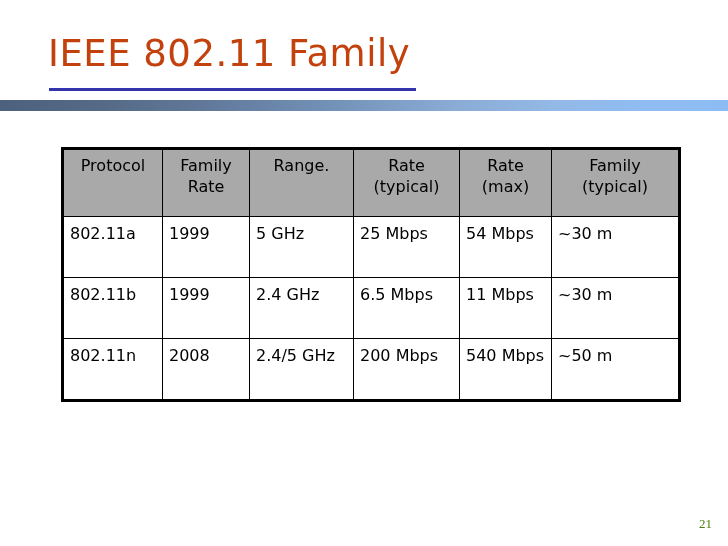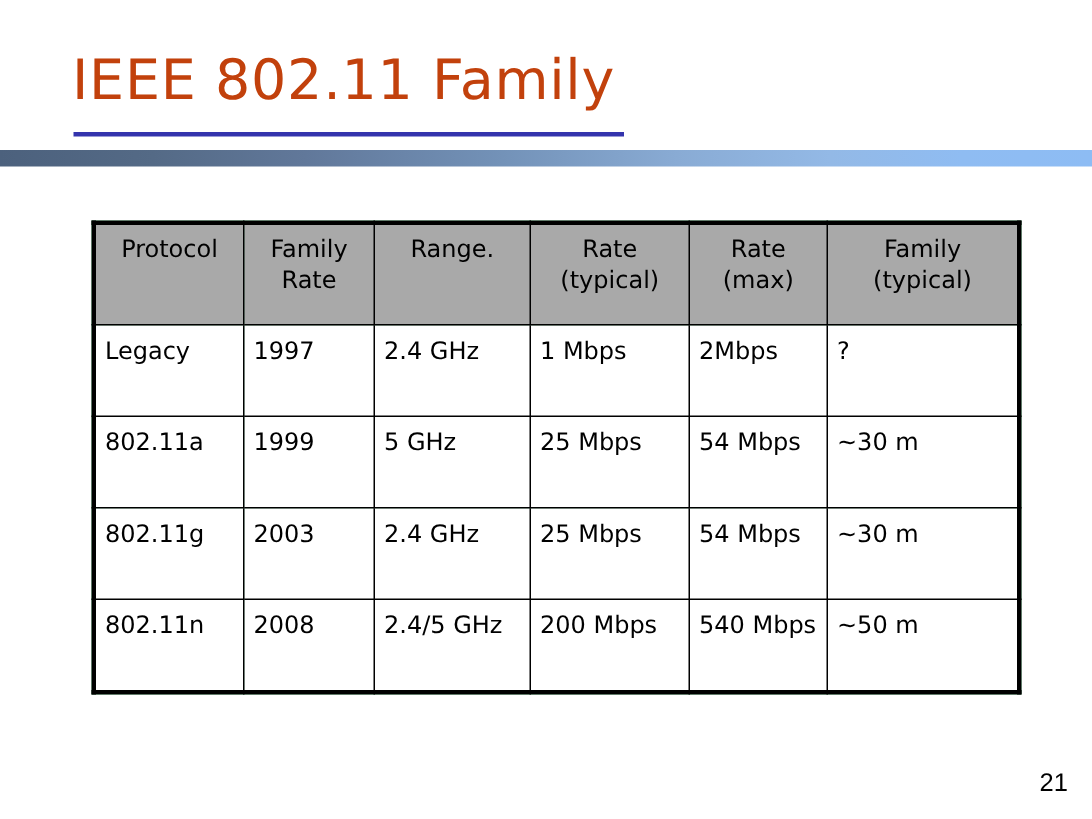--- a/index.html
+++ b/index.html
@@ -106,23 +106,23 @@
   col.c2 { width: 104px; }
   col.c3 { width: 106px; }
   col.c4 { width: 92px;  }
   col.c5 { width: 128px; }
 
   
   #page-number {
     position: absolute;
     right: 16px;
     bottom: 14px;
-    font-family: Liberation Sans, sans-serif;
-    font-size: 17px;
-    color: #000000;
+    font-family: Liberation Serif, serif;
+    font-size: 13px;
+    color: #4d7c0f;
   }
 </style>
 </head>
 <body>
 
 <div id="slide-title">IEEE 802.11 Family</div>
 
 <div id="title-underline"></div>
 
 <div id="accent-bar"></div>
@@ -158,41 +158,33 @@
           <span>(max)</span>
         </th>
         <th>
           <span>Family</span><br>
           <span>(typical)</span>
         </th>
       </tr>
     </thead>
     <tbody>
       <tr>
-        <td>Legacy</td>
-        <td>1997</td>
-        <td>2.4 GHz</td>
-        <td>1 Mbps</td>
-        <td>2Mbps</td>
-        <td>?</td>
-      </tr>
-      <tr>
         <td>802.11a</td>
         <td>1999</td>
         <td>5 GHz</td>
         <td>25 Mbps</td>
         <td>54 Mbps</td>
         <td>~30 m</td>
       </tr>
       <tr>
-        <td>802.11g</td>
-        <td>2003</td>
+        <td>802.11b</td>
+        <td>1999</td>
         <td>2.4 GHz</td>
-        <td>25 Mbps</td>
-        <td>54 Mbps</td>
+        <td>6.5 Mbps</td>
+        <td>11 Mbps</td>
         <td>~30 m</td>
       </tr>
       <tr>
         <td>802.11n</td>
         <td>2008</td>
         <td>2.4/5 GHz</td>
         <td>200 Mbps</td>
         <td>540 Mbps</td>
         <td>~50 m</td>
       </tr>

